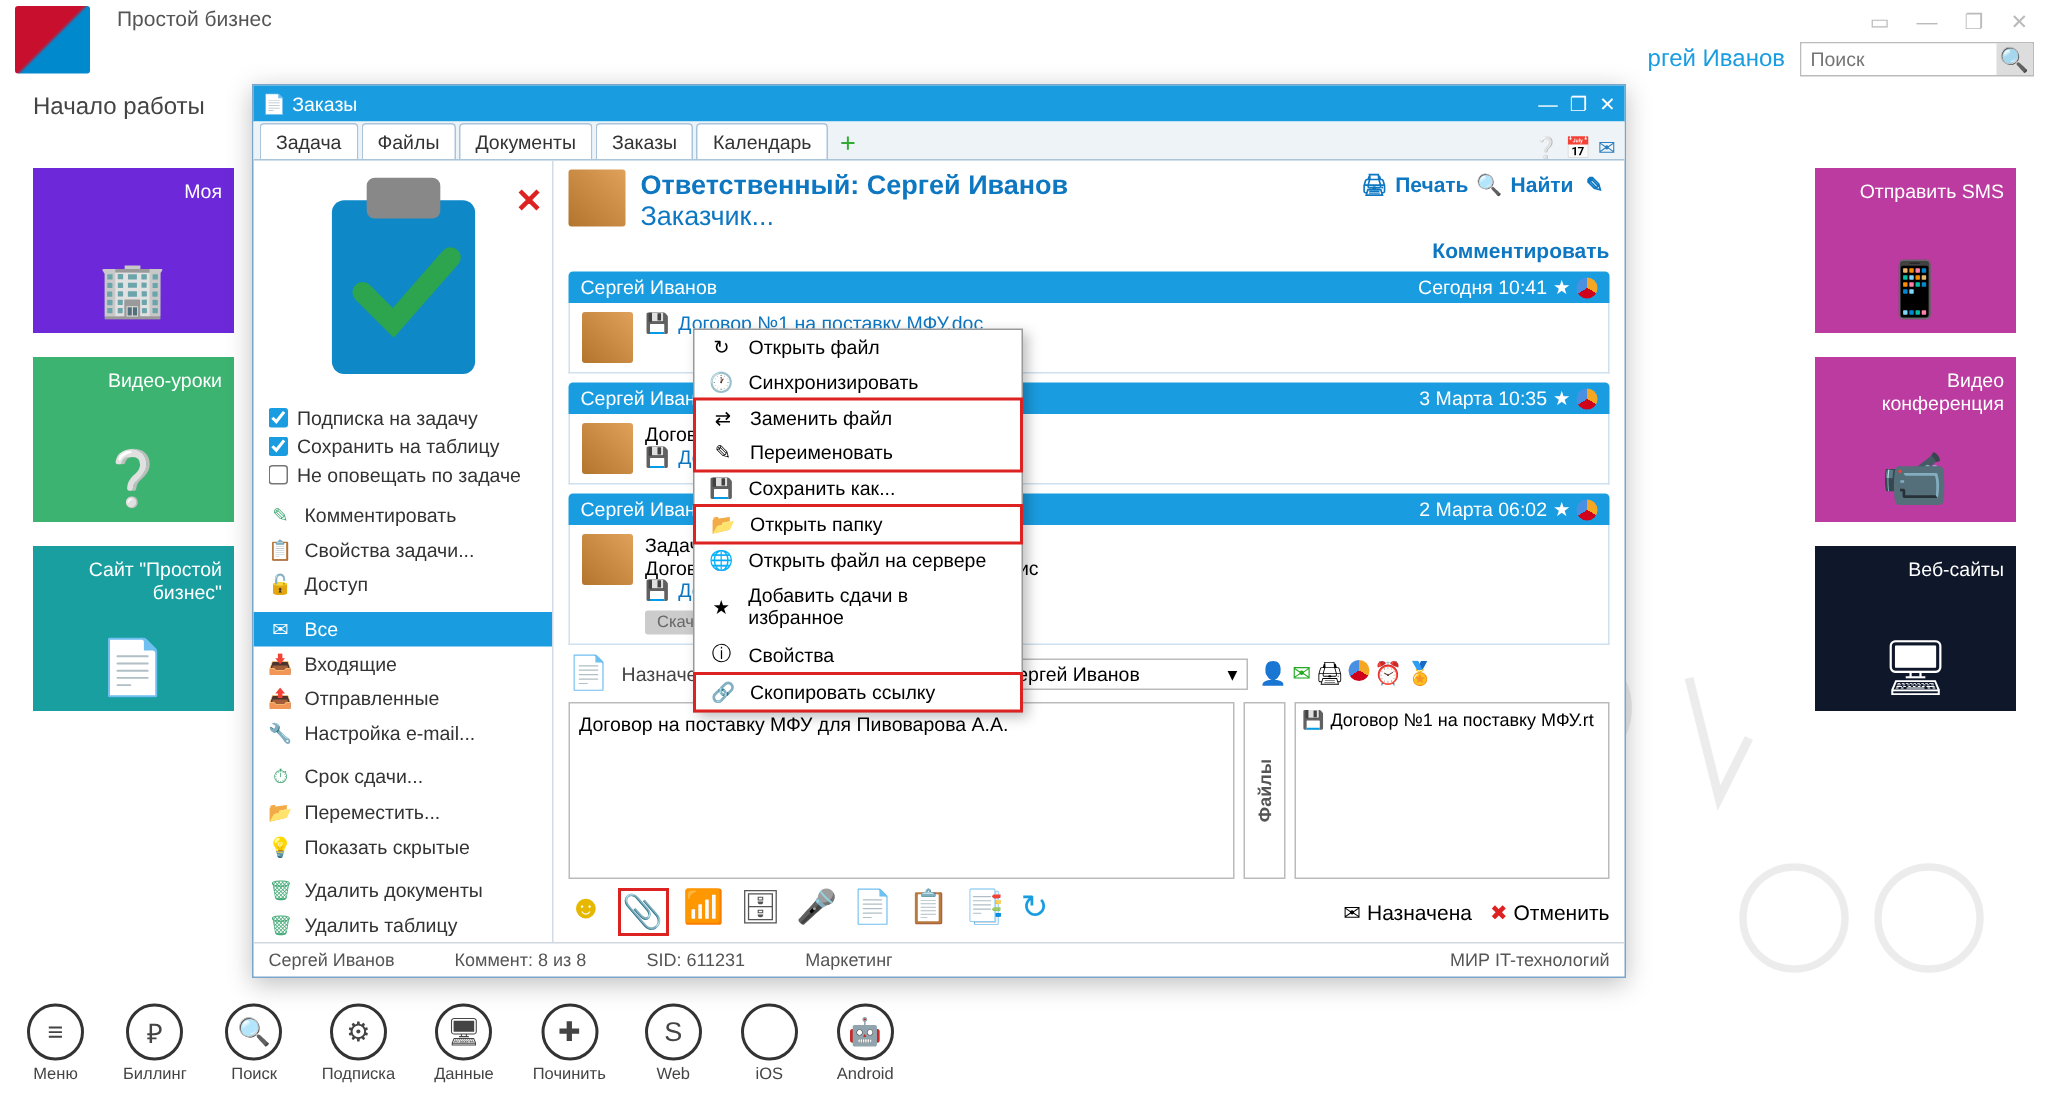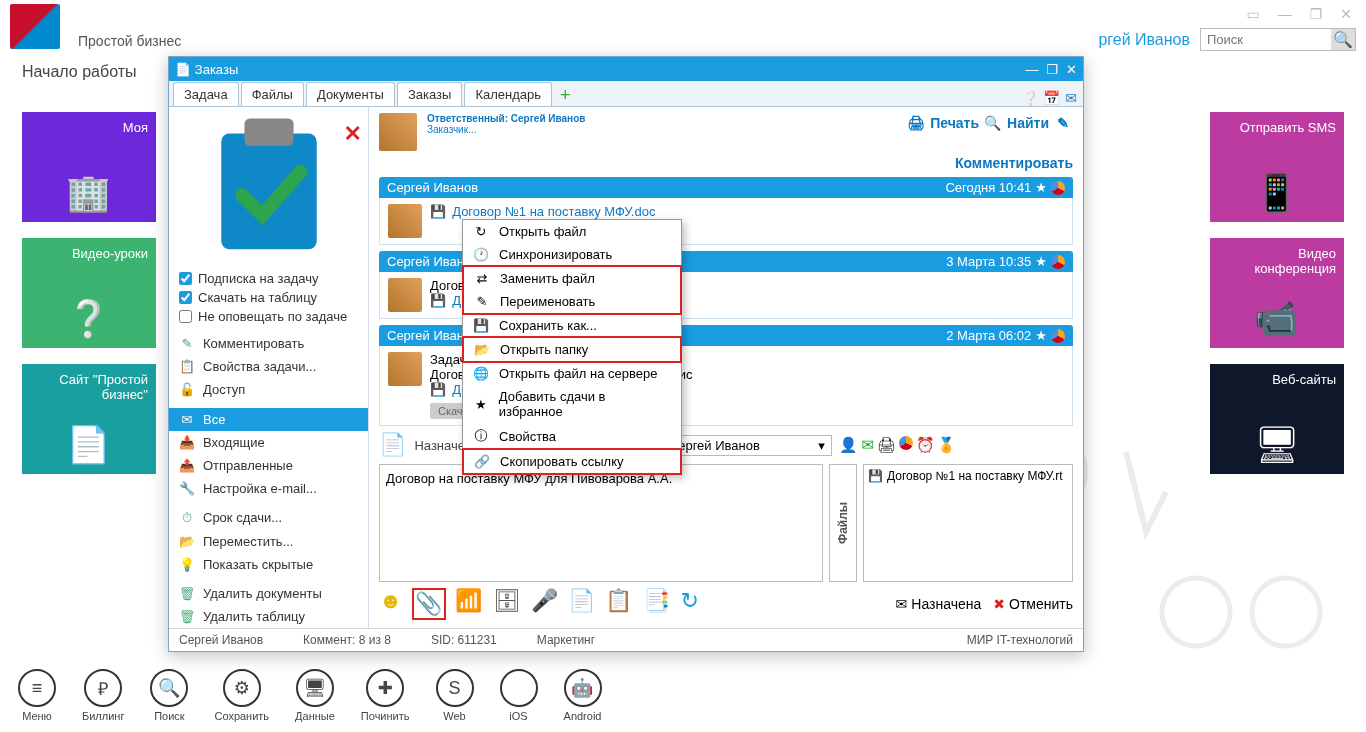--- a/index.html
+++ b/index.html
@@ -1,19 +1,19 @@
 <!DOCTYPE html>
 <html><head>
 <meta charset="utf-8">
 <style>
   * { box-sizing: border-box; margin: 0; padding: 0; font-family: "Segoe UI", Arial, sans-serif; }
   body { width:1366px; height:732px; background:#fff; overflow:hidden; position:relative; }
 
   
-  .main-header { display:flex; align-items:flex-end; padding:4px 10px 0 10px; }
+  .main-header { display:flex; align-items:flex-start; padding:4px 10px 0 10px; }
   .logo { width:50px; height:45px; background:linear-gradient(135deg,#c8102e 48%,#008acd 52%); position:relative; border-radius:2px;}
   .logo::after{content:"";}
   .main-titles { margin-left:18px; }
   .app-name { font-size:14px; color:#555; }
   .page-title { font-size:30px; color:#444; }
   .main-tools { position:absolute; top:28px; right:10px; display:flex; align-items:center; gap:10px; color:#888;}
   .search-wrap{ display:flex; border:1px solid #bbb;}
   .search-wrap input{ width:130px; border:none; padding:3px 6px; font-size:13px; color:#888;}
   .search-btn{ width:24px; background:#ddd; display:flex; align-items:center; justify-content:center; color:#666;}
   .win-icons{position:absolute; top:6px; right:14px; display:flex; gap:18px; color:#bbb; font-size:14px;}
@@ -60,21 +60,21 @@
   .sideact{ display:flex; align-items:center; gap:8px; padding:4px 10px; cursor:pointer; color:#333;}
   .sideact .ic{width:16px; text-align:center; color:#4a7;}
   .side-sep{height:8px;}
   .side-sel{ background:#1a9de0; color:#fff;}
   .side-sel .ic{color:#fff;}
 
   
   .mainpane{ flex:1; display:flex; flex-direction:column; overflow:hidden;}
   .task-head{ display:flex; padding:6px 10px 4px 10px; gap:10px; align-items:flex-start;}
   .avatar{width:38px; height:38px; background:linear-gradient(45deg,#b3742e,#e0a15a); border-radius:2px;}
-  .task-head-txt{ color:#0e77c2; font-weight:bold; font-size:10px;}
+  .task-head-txt{ color:#0e77c2; font-weight:bold; font-size:18px;}
   .task-head-txt .sub{ font-weight:normal;}
   .task-tools{ margin-left:auto; display:flex; align-items:center; gap:4px; color:#0e77c2; font-size:14px; font-weight:bold;}
   .task-tools .ic{width:20px;height:20px;display:inline-flex;align-items:center;justify-content:center;}
   .comment-link{ text-align:right; color:#0e77c2; font-weight:bold; padding-right:10px; font-size:14px;}
 
   
   .comments{ overflow:auto; padding:0 10px;}
   .c-hdr{ background:#1a9de0; color:#fff; display:flex; align-items:center; padding:3px 8px; font-size:13px; border-radius:3px 3px 0 0; margin-top:6px;}
   .c-hdr .ts{ margin-left:auto; display:flex; align-items:center; gap:4px;}
   .pie{width:14px;height:14px;border-radius:50%;background:conic-gradient(#f5a623 0 33%, #d0021b 33% 66%, #4a90e2 66% 100%);} 
@@ -187,21 +187,21 @@
     <div class="bbtn">
       <div class="circ">₽</div>
       <span>Биллинг</span>
     </div>
     <div class="bbtn">
       <div class="circ">🔍</div>
       <span>Поиск</span>
     </div>
     <div class="bbtn">
       <div class="circ">⚙</div>
-      <span>Сохранить</span>
+      <span>Подписка</span>
     </div>
     <div class="bbtn">
       <div class="circ">🖥</div>
       <span>Данные</span>
     </div>
     <div class="bbtn">
       <div class="circ">✚</div>
       <span>Починить</span>
     </div>
     <div class="bbtn">
@@ -256,21 +256,21 @@
             </svg>
         </div>
       </div>
       <div id="checks">
           <label class="chk">
             <input type="checkbox" checked="" style="">
             <span>Подписка на задачу</span>
           </label>
           <label class="chk">
             <input type="checkbox" checked="" style="">
-            <span>Скачать на таблицу</span>
+            <span>Сохранить на таблицу</span>
           </label>
           <label class="chk">
             <input type="checkbox" style="">
             <span>Не оповещать по задаче</span>
           </label>
         </div>
       <div class="side-sep"></div>
       <div id="sideacts">
           <div class="sideact">
             <span class="ic">✎</span>

